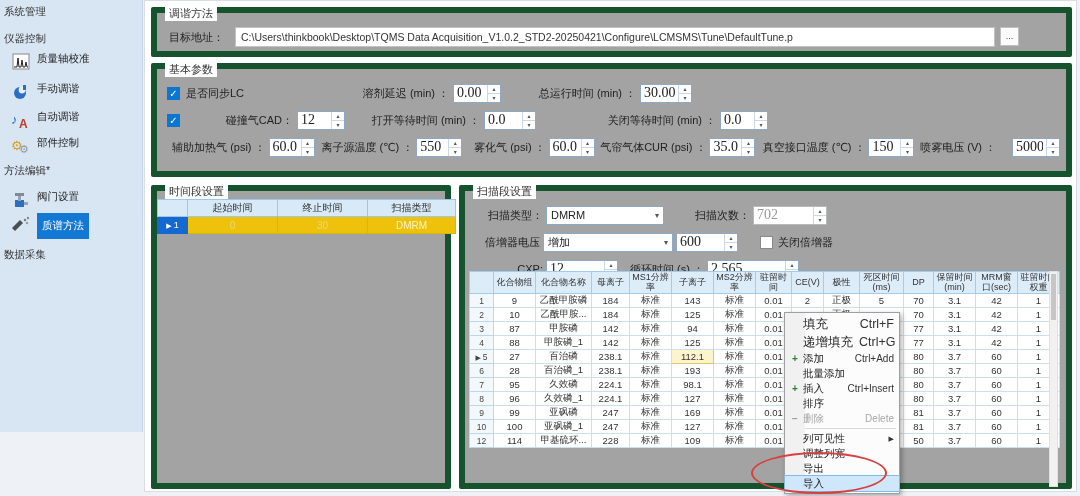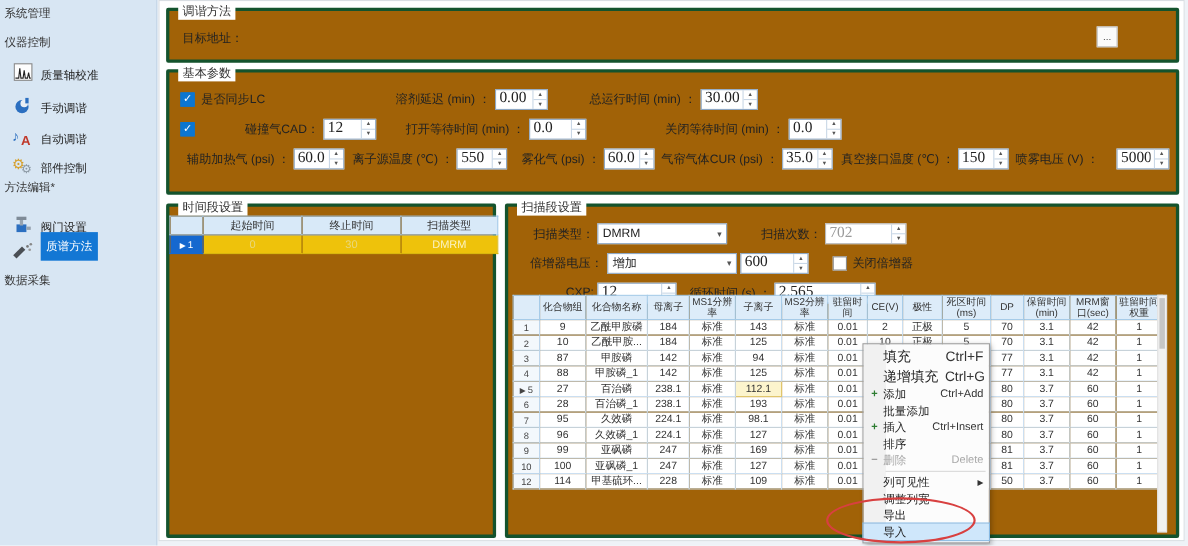--- a/index.html
+++ b/index.html
@@ -1,33 +1,33 @@
 <!DOCTYPE html>
 <html><head>
 <meta charset="utf-8">
 <style>
   * { box-sizing: border-box; margin:0; padding:0; }
   html,body { width:1080px; height:496px; overflow:hidden; }
   body { font-family:"Liberation Sans","DejaVu Sans",sans-serif; background:#e9eef4; }
   #app { position:relative; width:1080px; height:496px; background:#eef2f7; }
 
   
-  .sidebar { position:absolute; left:0; top:0; width:143px; height:496px;
+  .sidebar { position:absolute; left:0; top:0; width:143px; height:432px;
              background:#d8e6f3; border-right:1px solid #c3d5e7; }
   .side-section { position:absolute; left:4px; font-size:10.5px; color:#333; white-space:nowrap; }
-  .side-item { position:absolute; left:10px; height:24px; display:flex; align-items:flex-end; cursor:pointer; }
+  .side-item { position:absolute; left:10px; height:24px; display:flex; align-items:flex-start; cursor:pointer; }
   .side-item .ic { width:22px; height:20px; display:inline-flex; align-items:center; justify-content:center; margin-right:5px; flex:none; }
   .side-item .lbl { font-size:10.5px; color:#222; white-space:nowrap; }
   .side-item.sel .lbl { background:#1377d4; color:#fff; padding:6px 5px; }
 
   
   .main { position:absolute; left:144px; top:0; width:933px; height:492px;
           background:#fff; border:1px solid #d9dee3; }
 
-  .gbox { position:absolute; border:3px solid #14532d; border-radius:2px; background:#a16207; }
+  .gbox { position:absolute; border:6px solid #14532d; border-radius:2px; background:#a3a3a3; }
   .gtitle { position:absolute; top:-7px; left:8px; background:#fff; padding:0 4px;
             font-size:11px; color:#333; white-space:nowrap; }
 
   .lab { font-size:11px; color:#222; white-space:nowrap; }
   .prow { position:absolute; left:10px; right:6px; height:20px; display:flex; align-items:center; }
 
   .cb { width:13px; height:13px; border:1px solid #8a8a8a; background:#fff; flex:none;
         font-size:10px; line-height:12px; text-align:center; color:#fff; cursor:pointer; }
   .cb.checked { background:#0b76d1; border-color:#0b76d1; }
 
@@ -162,20 +162,21 @@
         <span class="lbl">质谱方法</span>
       </div>
       <div class="side-section" style="top: 248px;">数据采集</div>
     </aside>
 
   <div class="main">
 
     <div class="gbox" style="left:6px;top:6px;width:921px;height:50px;">
       <span class="gtitle">调谐方法</span>
       <span class="lab" style="position:absolute;left:12px;top:17px;">目标地址：</span>
+      <input class="pathbox" style="left: 78px; top: 14px; width: 760px;" readonly="" value="C:\Users\thinkbook\Desktop\TQMS Data Acquisition_V1.0.2_STD2-20250421\Configure\LCMSMS\Tune\DefaultTune.p">
       <button class="browse" style="left:843px;top:14px;">...</button>
     </div>
 
     <div class="gbox" style="left:6px;top:62px;width:921px;height:114px;padding-left:45px;">
       <span class="gtitle">基本参数</span>
 
       <div class="prow" style="top:14px;">
         <span class="cb checked">✓</span>
         <span class="lab" style="margin-left:6px;width:150px;">是否同步LC</span>
         <span class="lab" style="width:113px;text-align:right;">溶剂延迟 (min) ：</span>
@@ -318,21 +319,21 @@
           <input value="702" style="">
             <span class="arr">
               <i>▴</i>
               <i>▾</i>
             </span>
         </span>
       </div>
 
       <div class="prow" style="top:41px;left:20px;">
         <span class="lab" style="width:58px;text-align:right;">倍增器电压：</span>
-        <span class="combo" style="width:118px;margin-left:12px;">
+        <span class="combo" style="width:130px;margin-left:0;">
           <span>增加</span>
             <span class="car">▾</span>
         </span>
         <span class="spin" style="width:62px;margin-left:3px;">
           <input value="600" style="">
             <span class="arr">
               <i>▴</i>
               <i>▾</i>
             </span>
         </span>

